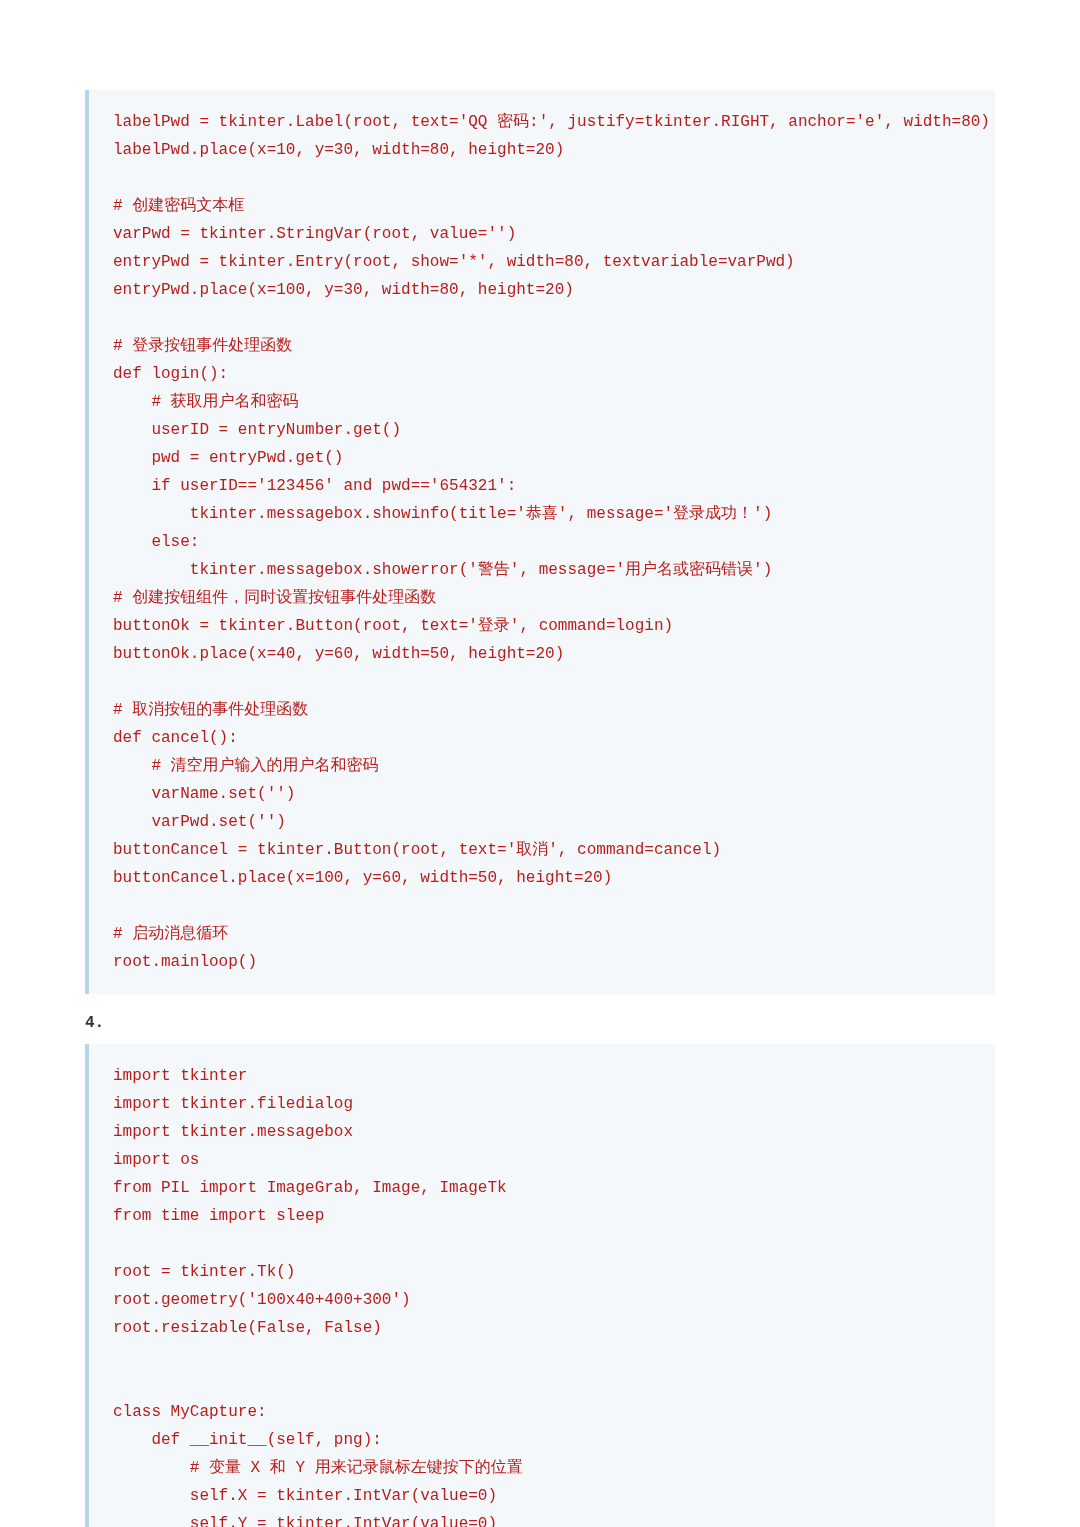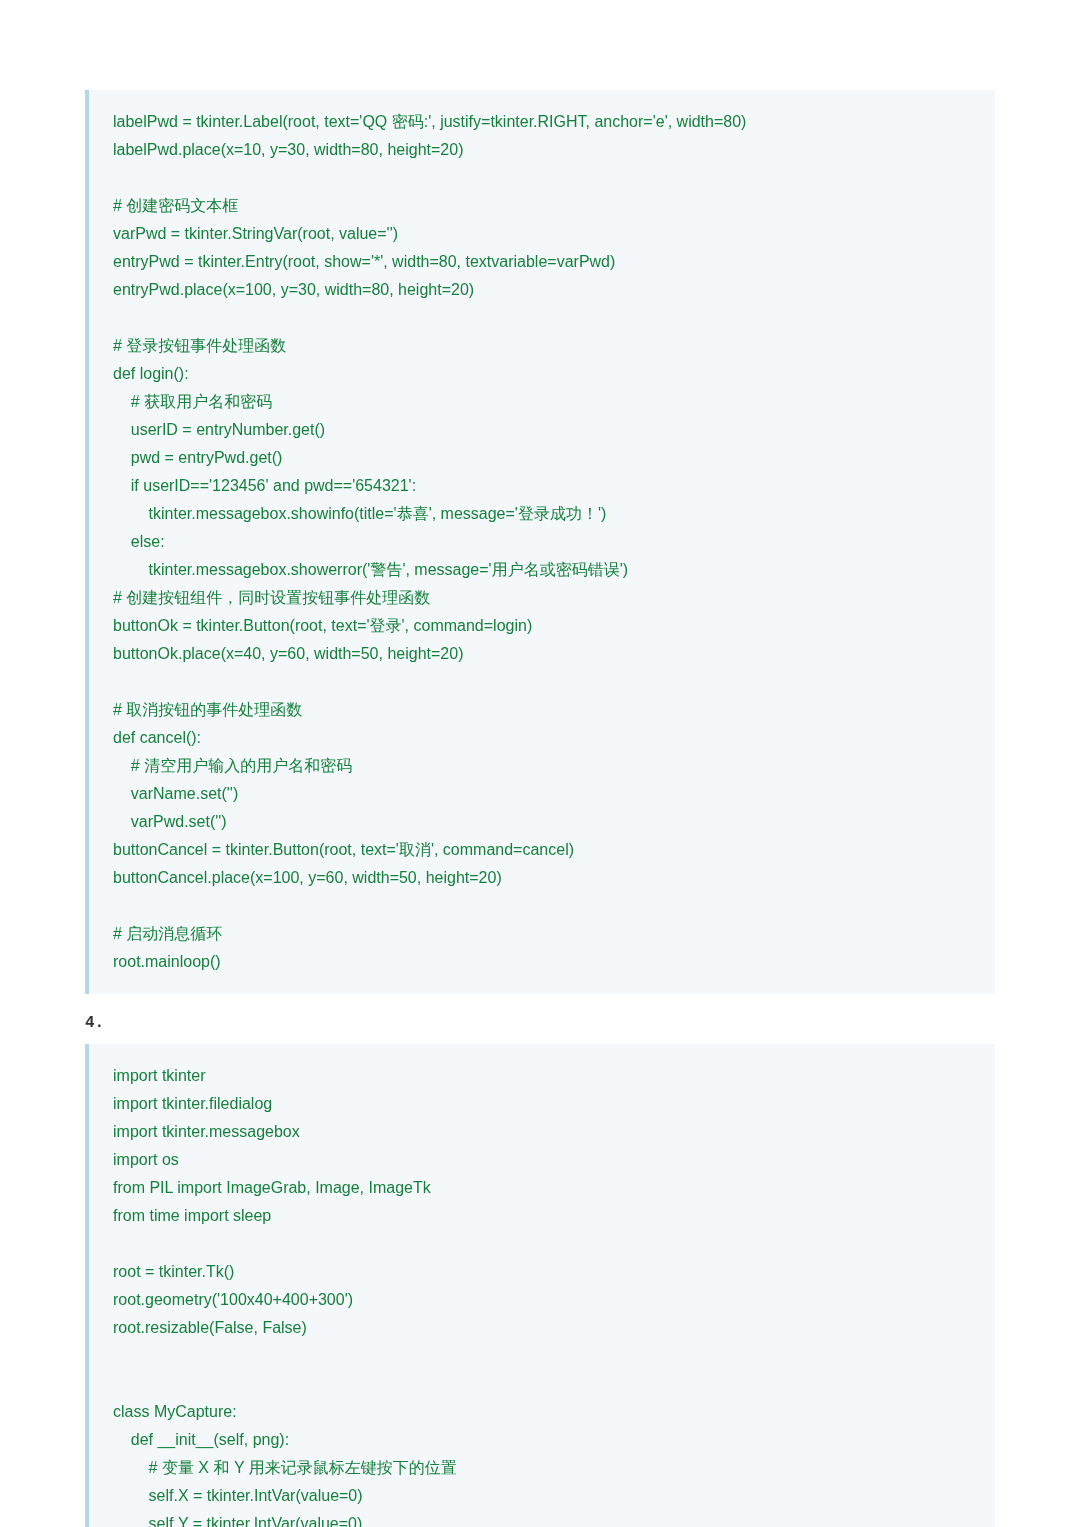--- a/index.html
+++ b/index.html
@@ -11,24 +11,24 @@
       font-family: -apple-system, BlinkMacSystemFont, "Segoe UI", Helvetica, Arial, sans-serif;
       background: #ffffff;
       width: 1080px;
       padding: 90px 85px 90px 85px;
       position: relative;
     }
     .code-block {
       background: #f5f8fa;
       border-left: 4px solid #b3d6e8;
       padding: 18px 24px;
-      font-family: Liberation Sans, sans-serif;
+      font-family: Liberation Mono, monospace;
       font-size: 16px;
       line-height: 1.75;
-      color: #15803d;
+      color: #b91c1c;
       white-space: pre;
       overflow: visible;
       margin-bottom: 20px;
     }
     .section-number {
       font-family: "Courier New", Consolas, Monaco, monospace;
       font-size: 16px;
       font-weight: bold;
       color: #333333;
       margin: 5px 0 12px 0;

